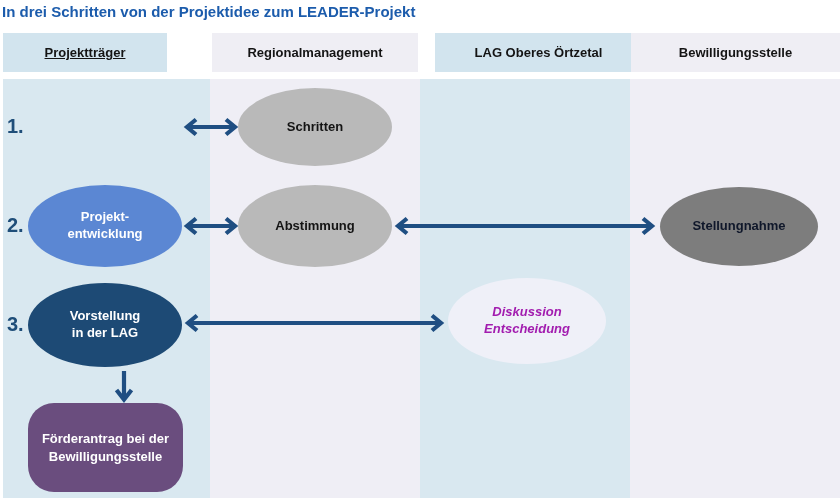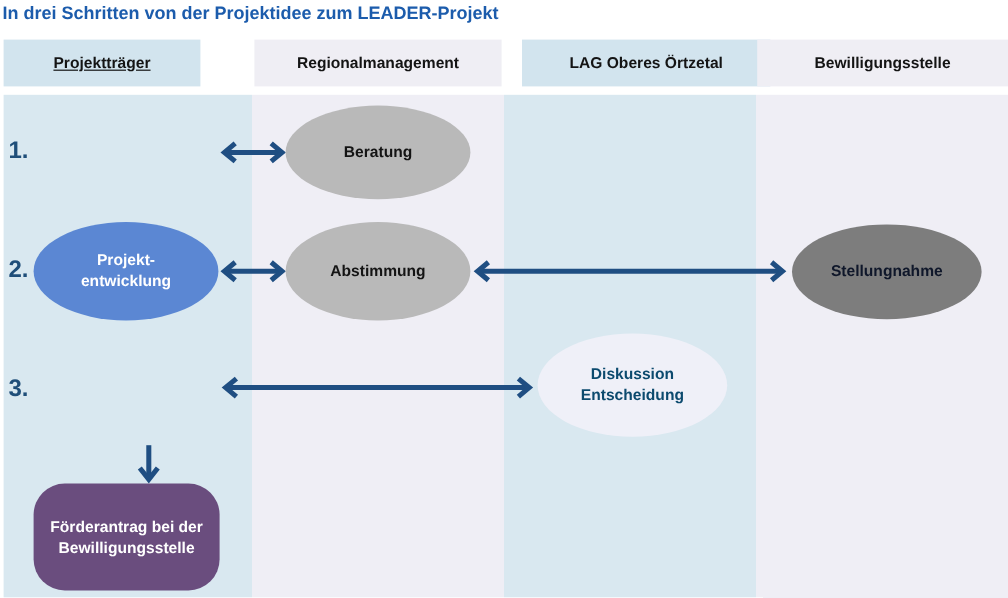--- a/index.html
+++ b/index.html
@@ -71,21 +71,21 @@
     text-align: center;
     font-size: 13px;
     font-weight: bold;
     line-height: 1.3;
   }
   .node-cyan  { background: #21abe2; color: #ffffff; }
   .node-blue  { background: #5b87d3; color: #ffffff; }
   .node-navy  { background: #1d4a75; color: #ffffff; }
   .node-gray  { background: #b9b9b9; color: #141414; }
   .node-dgray { background: #7d7d7d; color: #0f172a; }
-  .node-light { background: #eff0f8; color: #0c4a6e; }
+  .node-light { background: #eff0f8; color: #a21caf; font-style: italic; }
   .n-projektidee        { left: 28px;  top: 88px;  width: 154px; height: 78px; }
   .n-beratung           { left: 238px; top: 88px;  width: 154px; height: 78px; }
   .n-projektentwicklung { left: 28px;  top: 185px; width: 154px; height: 82px; }
   .n-abstimmung         { left: 238px; top: 185px; width: 154px; height: 82px; }
   .n-stellungnahme      { left: 660px; top: 187px; width: 158px; height: 79px; }
   .n-vorstellung        { left: 28px;  top: 283px; width: 154px; height: 84px; }
   .n-diskussion         { left: 448px; top: 278px; width: 158px; height: 86px; }
   
   .final-box {
     position: absolute;
@@ -168,36 +168,40 @@
 
       <g>
         <path d="M124 371 L124 397"></path>
         <path d="M116.5 390 L124 399.5 L131.5 390"></path>
       </g>
     </g>
   </svg>
 
 
   <div class="node node-gray n-beratung">
-    <span>Beratung</span>
+    <span>Schritten</span>
   </div>
 
   <div class="node node-blue n-projektentwicklung">
     <span>Projekt-</span>
     <span>entwicklung</span>
   </div>
 
   <div class="node node-gray n-abstimmung">
     <span>Abstimmung</span>
   </div>
 
   <div class="node node-dgray n-stellungnahme">
     <span>Stellungnahme</span>
   </div>
 
+  <div class="node node-navy n-vorstellung">
+    <span>Vorstellung</span>
+    <span>in der LAG</span>
+  </div>
 
   <div class="node node-light n-diskussion">
     <span>Diskussion</span>
     <span>Entscheidung</span>
   </div>
 
   <div class="final-box">
     <span>Förderantrag bei der</span>
     <span>Bewilligungsstelle</span>
   </div>

